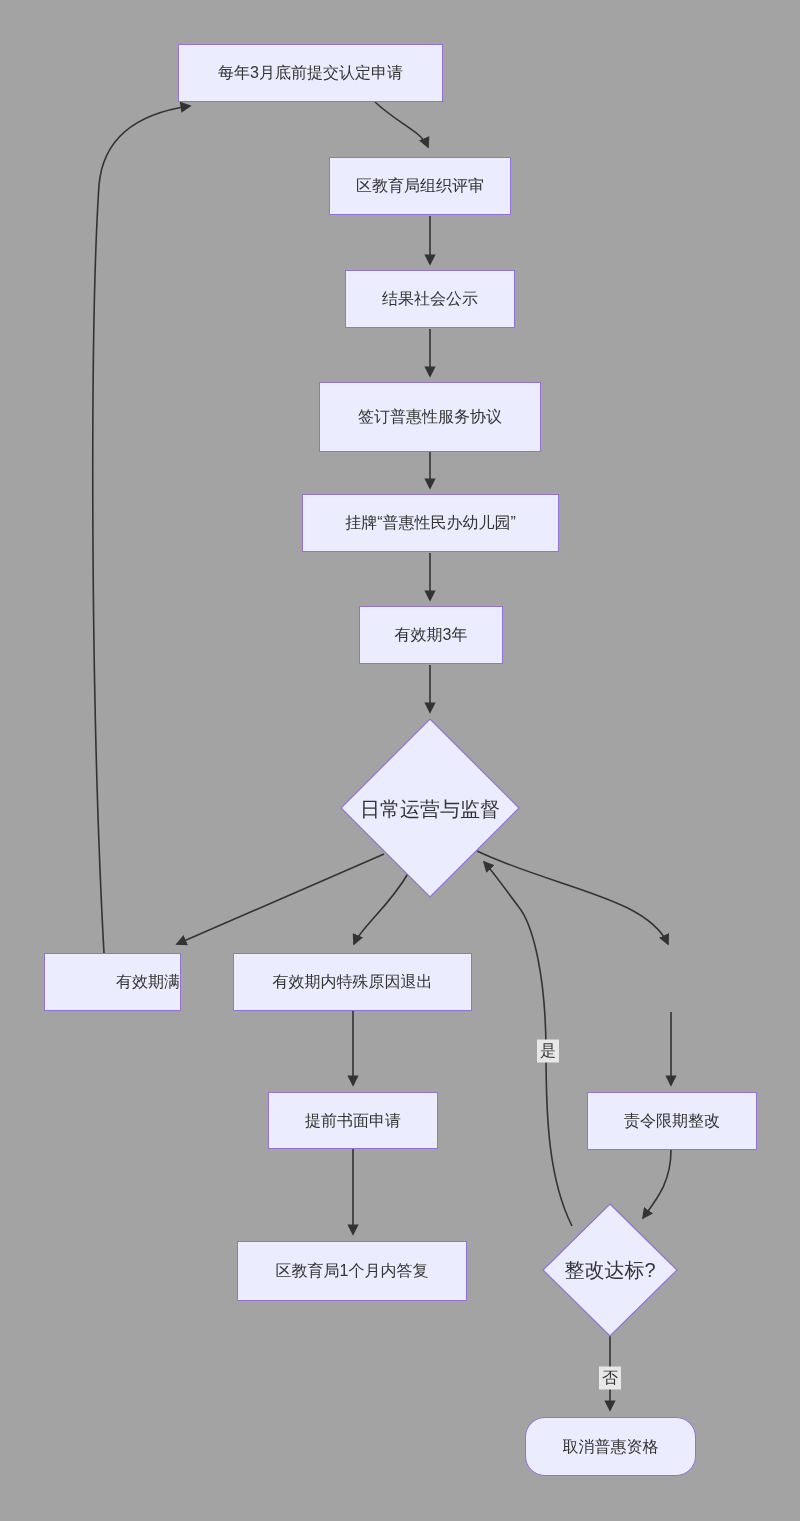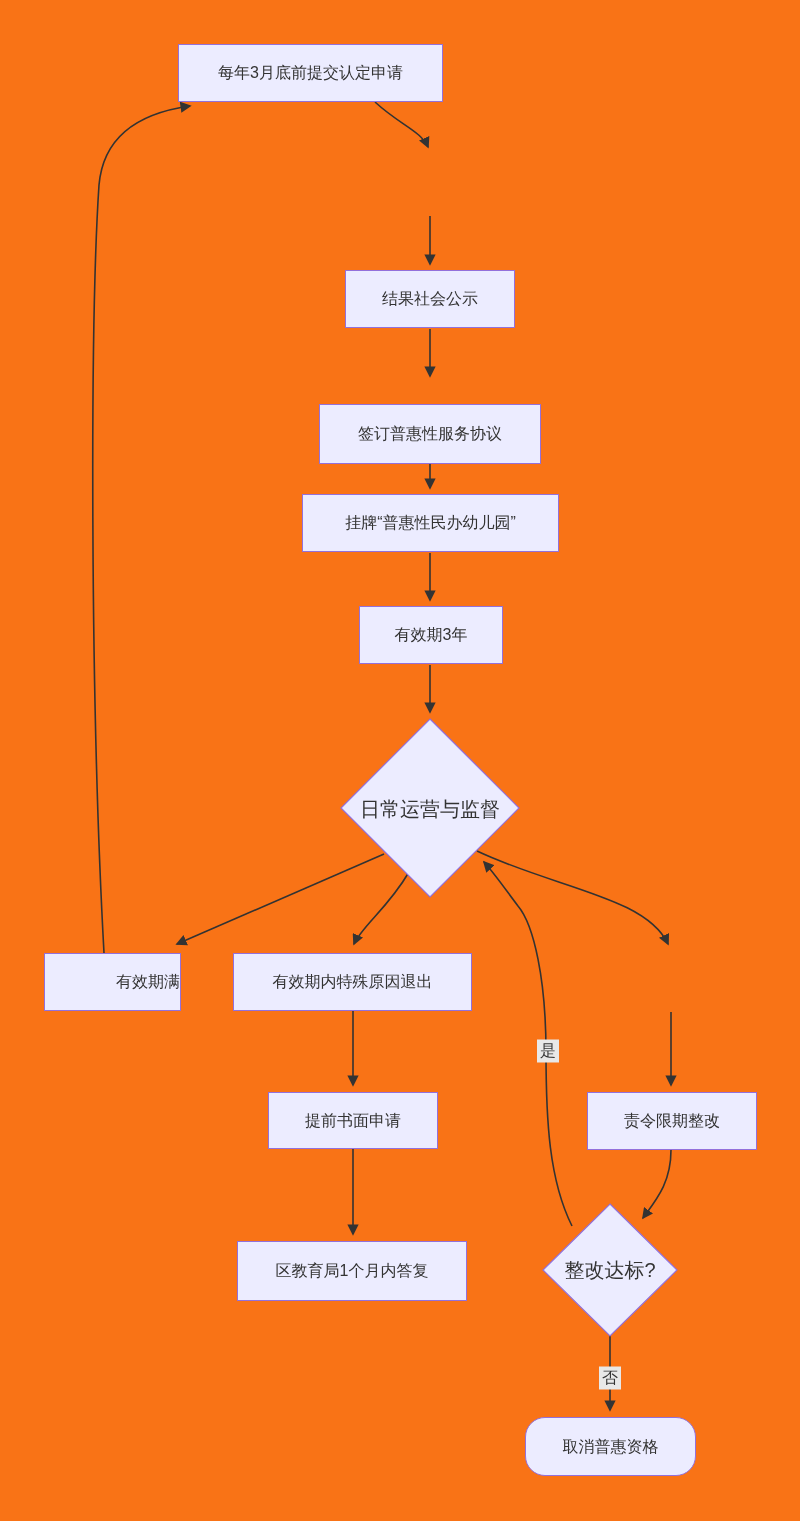--- a/index.html
+++ b/index.html
@@ -6,21 +6,21 @@
     --node-fill:#ECECFF;
     --node-border:#9370DB;
     --edge:#333333;
     --text:#333333;
     --label-bg:#e8e8e8;
   }
   html,body{margin:0;padding:0;background:#ffffff;}
   .canvas{
     position:relative;
     width:800px;height:1521px;
-    background:#f97316;
+    background:#a3a3a3;
     font-family:"Liberation Sans","DejaVu Sans",sans-serif;
     color:var(--text);
     overflow:hidden;
   }
   .edges{position:absolute;left:0;top:0;width:800px;height:1521px;}
   .edge{stroke:var(--edge);stroke-width:1.6;fill:none;}
   .diamond{fill:var(--node-fill);stroke:var(--node-border);stroke-width:1.2;}
   .arrowhead{fill:var(--edge);}
   .node{
     position:absolute;
@@ -72,26 +72,29 @@
     <path class="edge" d="M610,1336 L610,1410" marker-end="url(#arrow)"></path>
 
     <polygon class="diamond" points="430,719 519,808 430,897 341,808"></polygon>
     <polygon class="diamond" points="610,1204 677,1270 610,1336 543,1270"></polygon>
   </svg>
 
   <div class="node" style="left:178px;top:44px;width:265px;height:58px;">
     <span>每年3月底前提交认定申请</span>
   </div>
 
+  <div class="node" style="left:329px;top:157px;width:182px;height:58px;">
+    <span>区教育局组织评审</span>
+  </div>
 
   <div class="node" style="left:345px;top:270px;width:170px;height:58px;">
     <span>结果社会公示</span>
   </div>
 
-  <div class="node" style="left:319px;top:404px;width:222px;height:60px;">
+  <div class="node" style="left:319px;top:382px;width:222px;height:70px;">
     <span>签订普惠性服务协议</span>
   </div>
 
   <div class="node" style="left:302px;top:494px;width:257px;height:58px;">
     <span>挂牌“普惠性民办幼儿园”</span>
   </div>
 
   <div class="node" style="left:359px;top:606px;width:144px;height:58px;">
     <span>有效期3年</span>
   </div>

